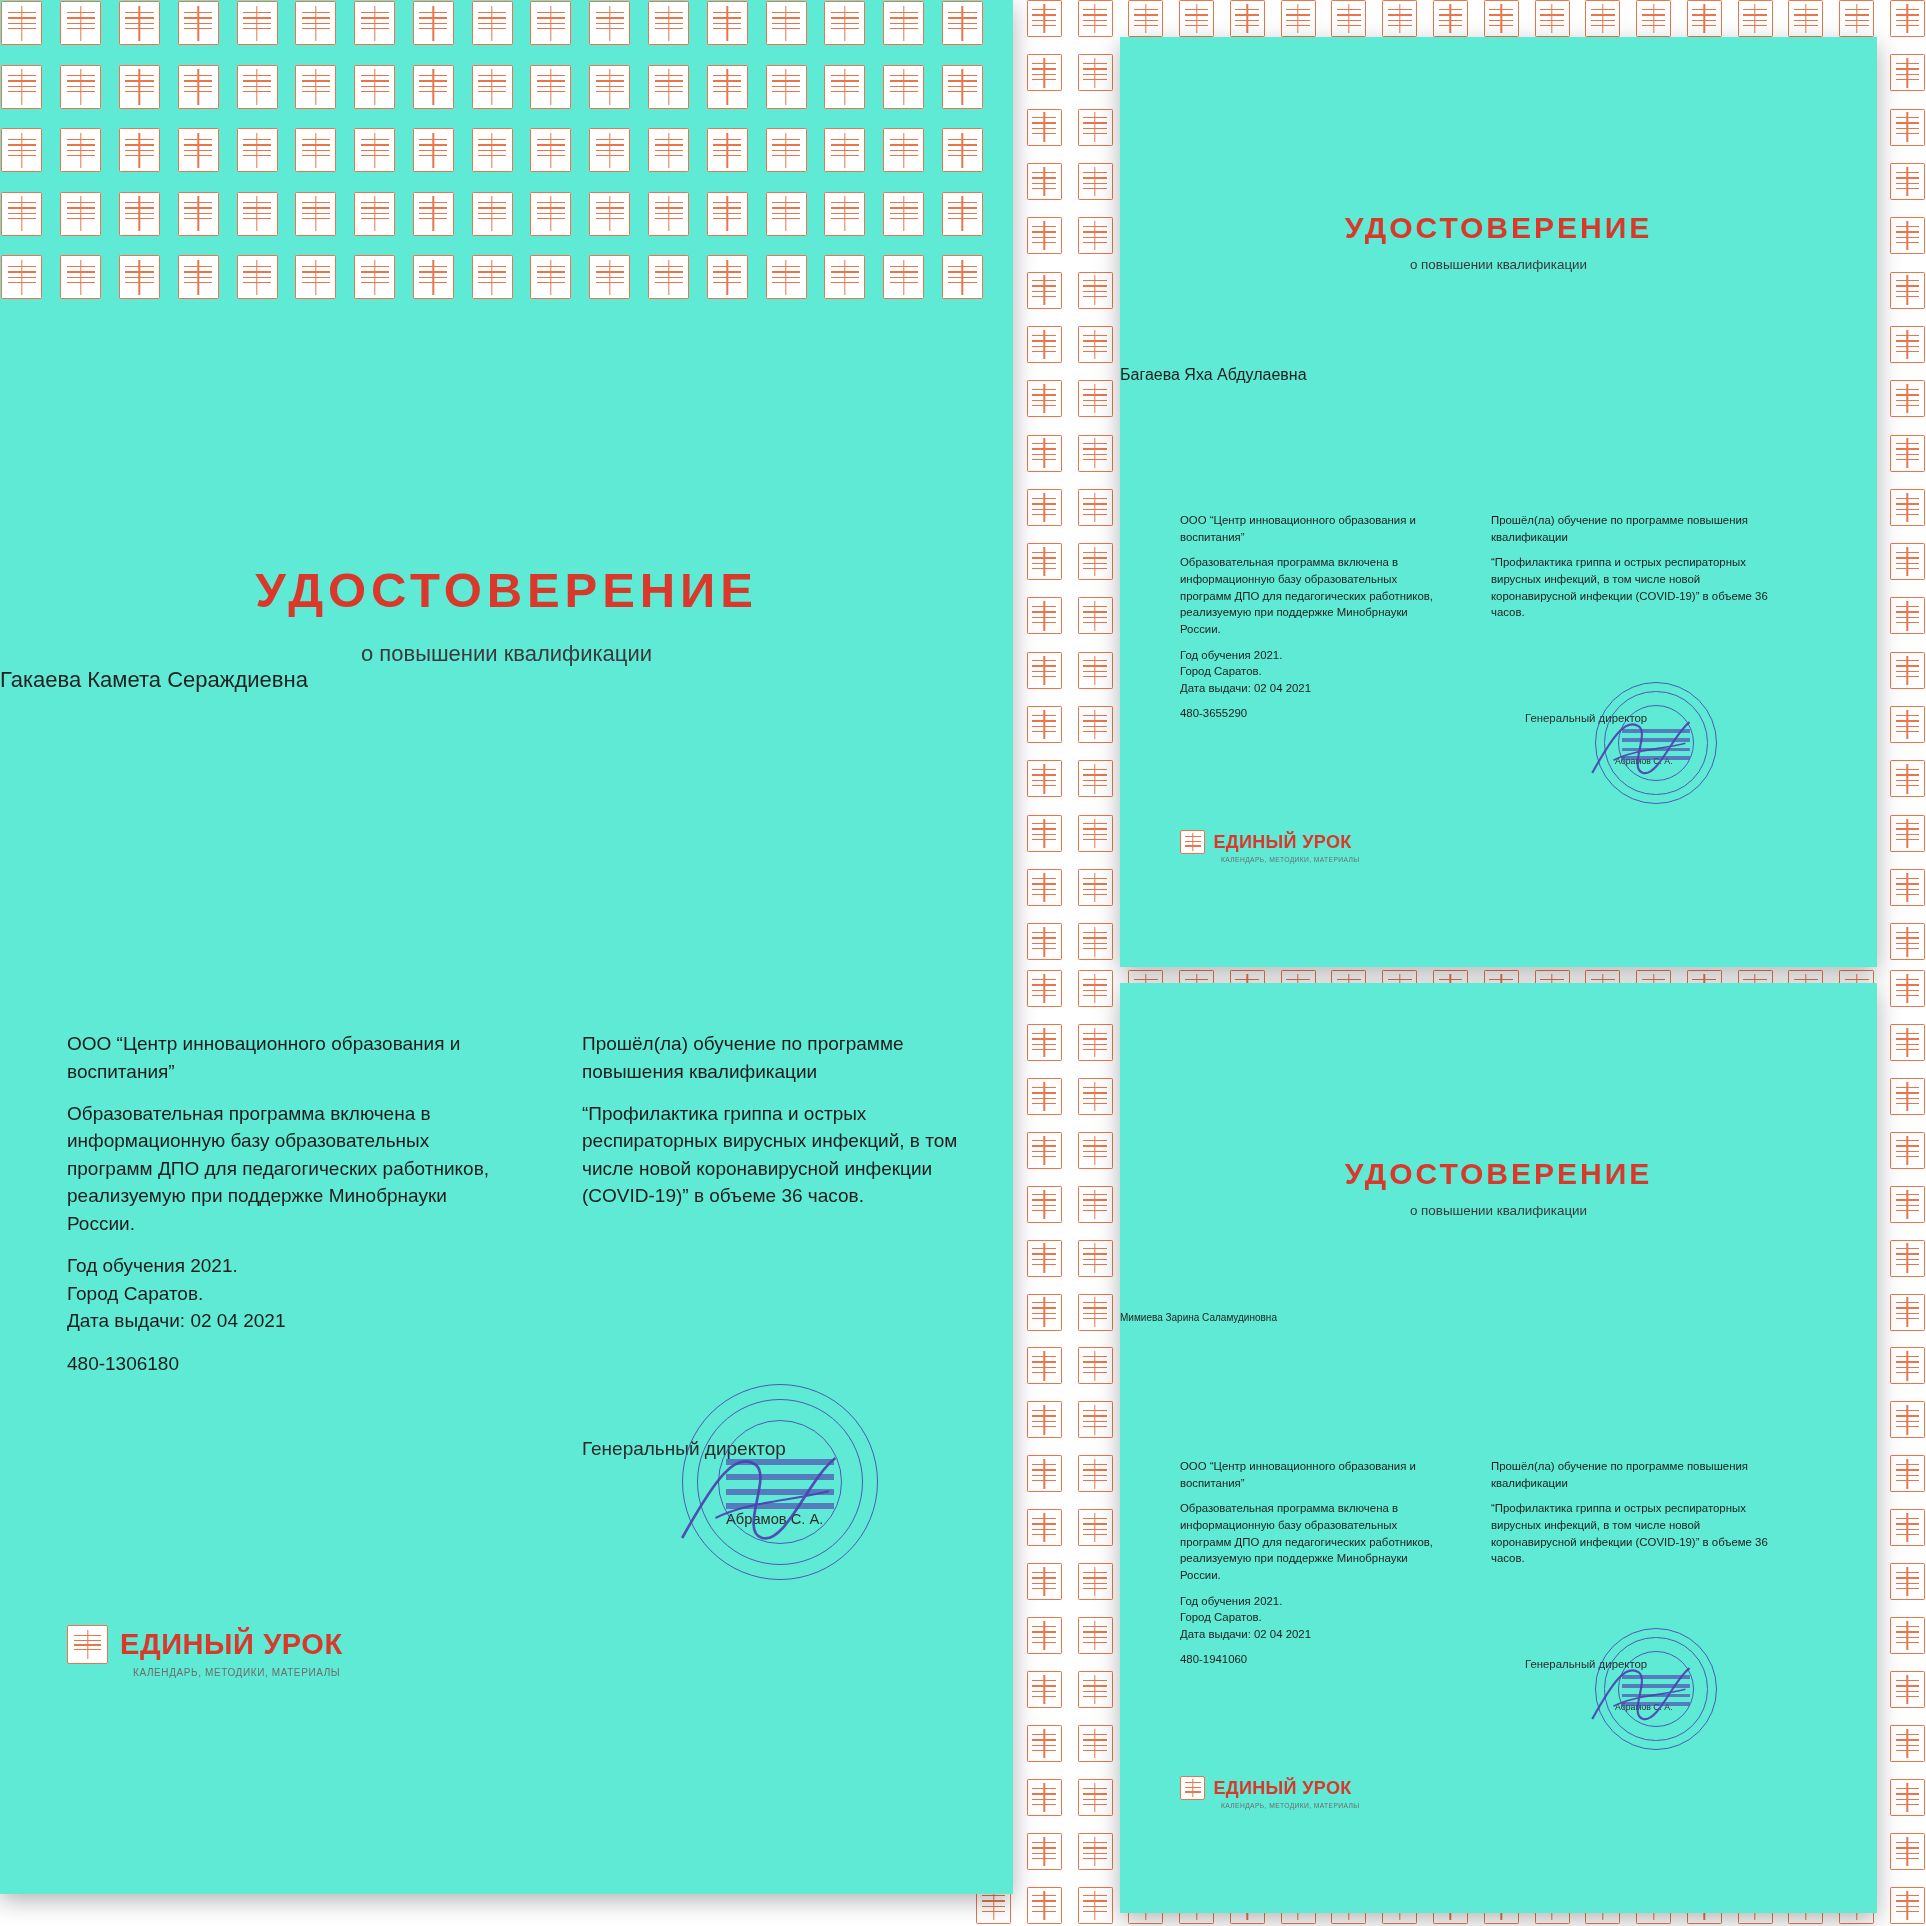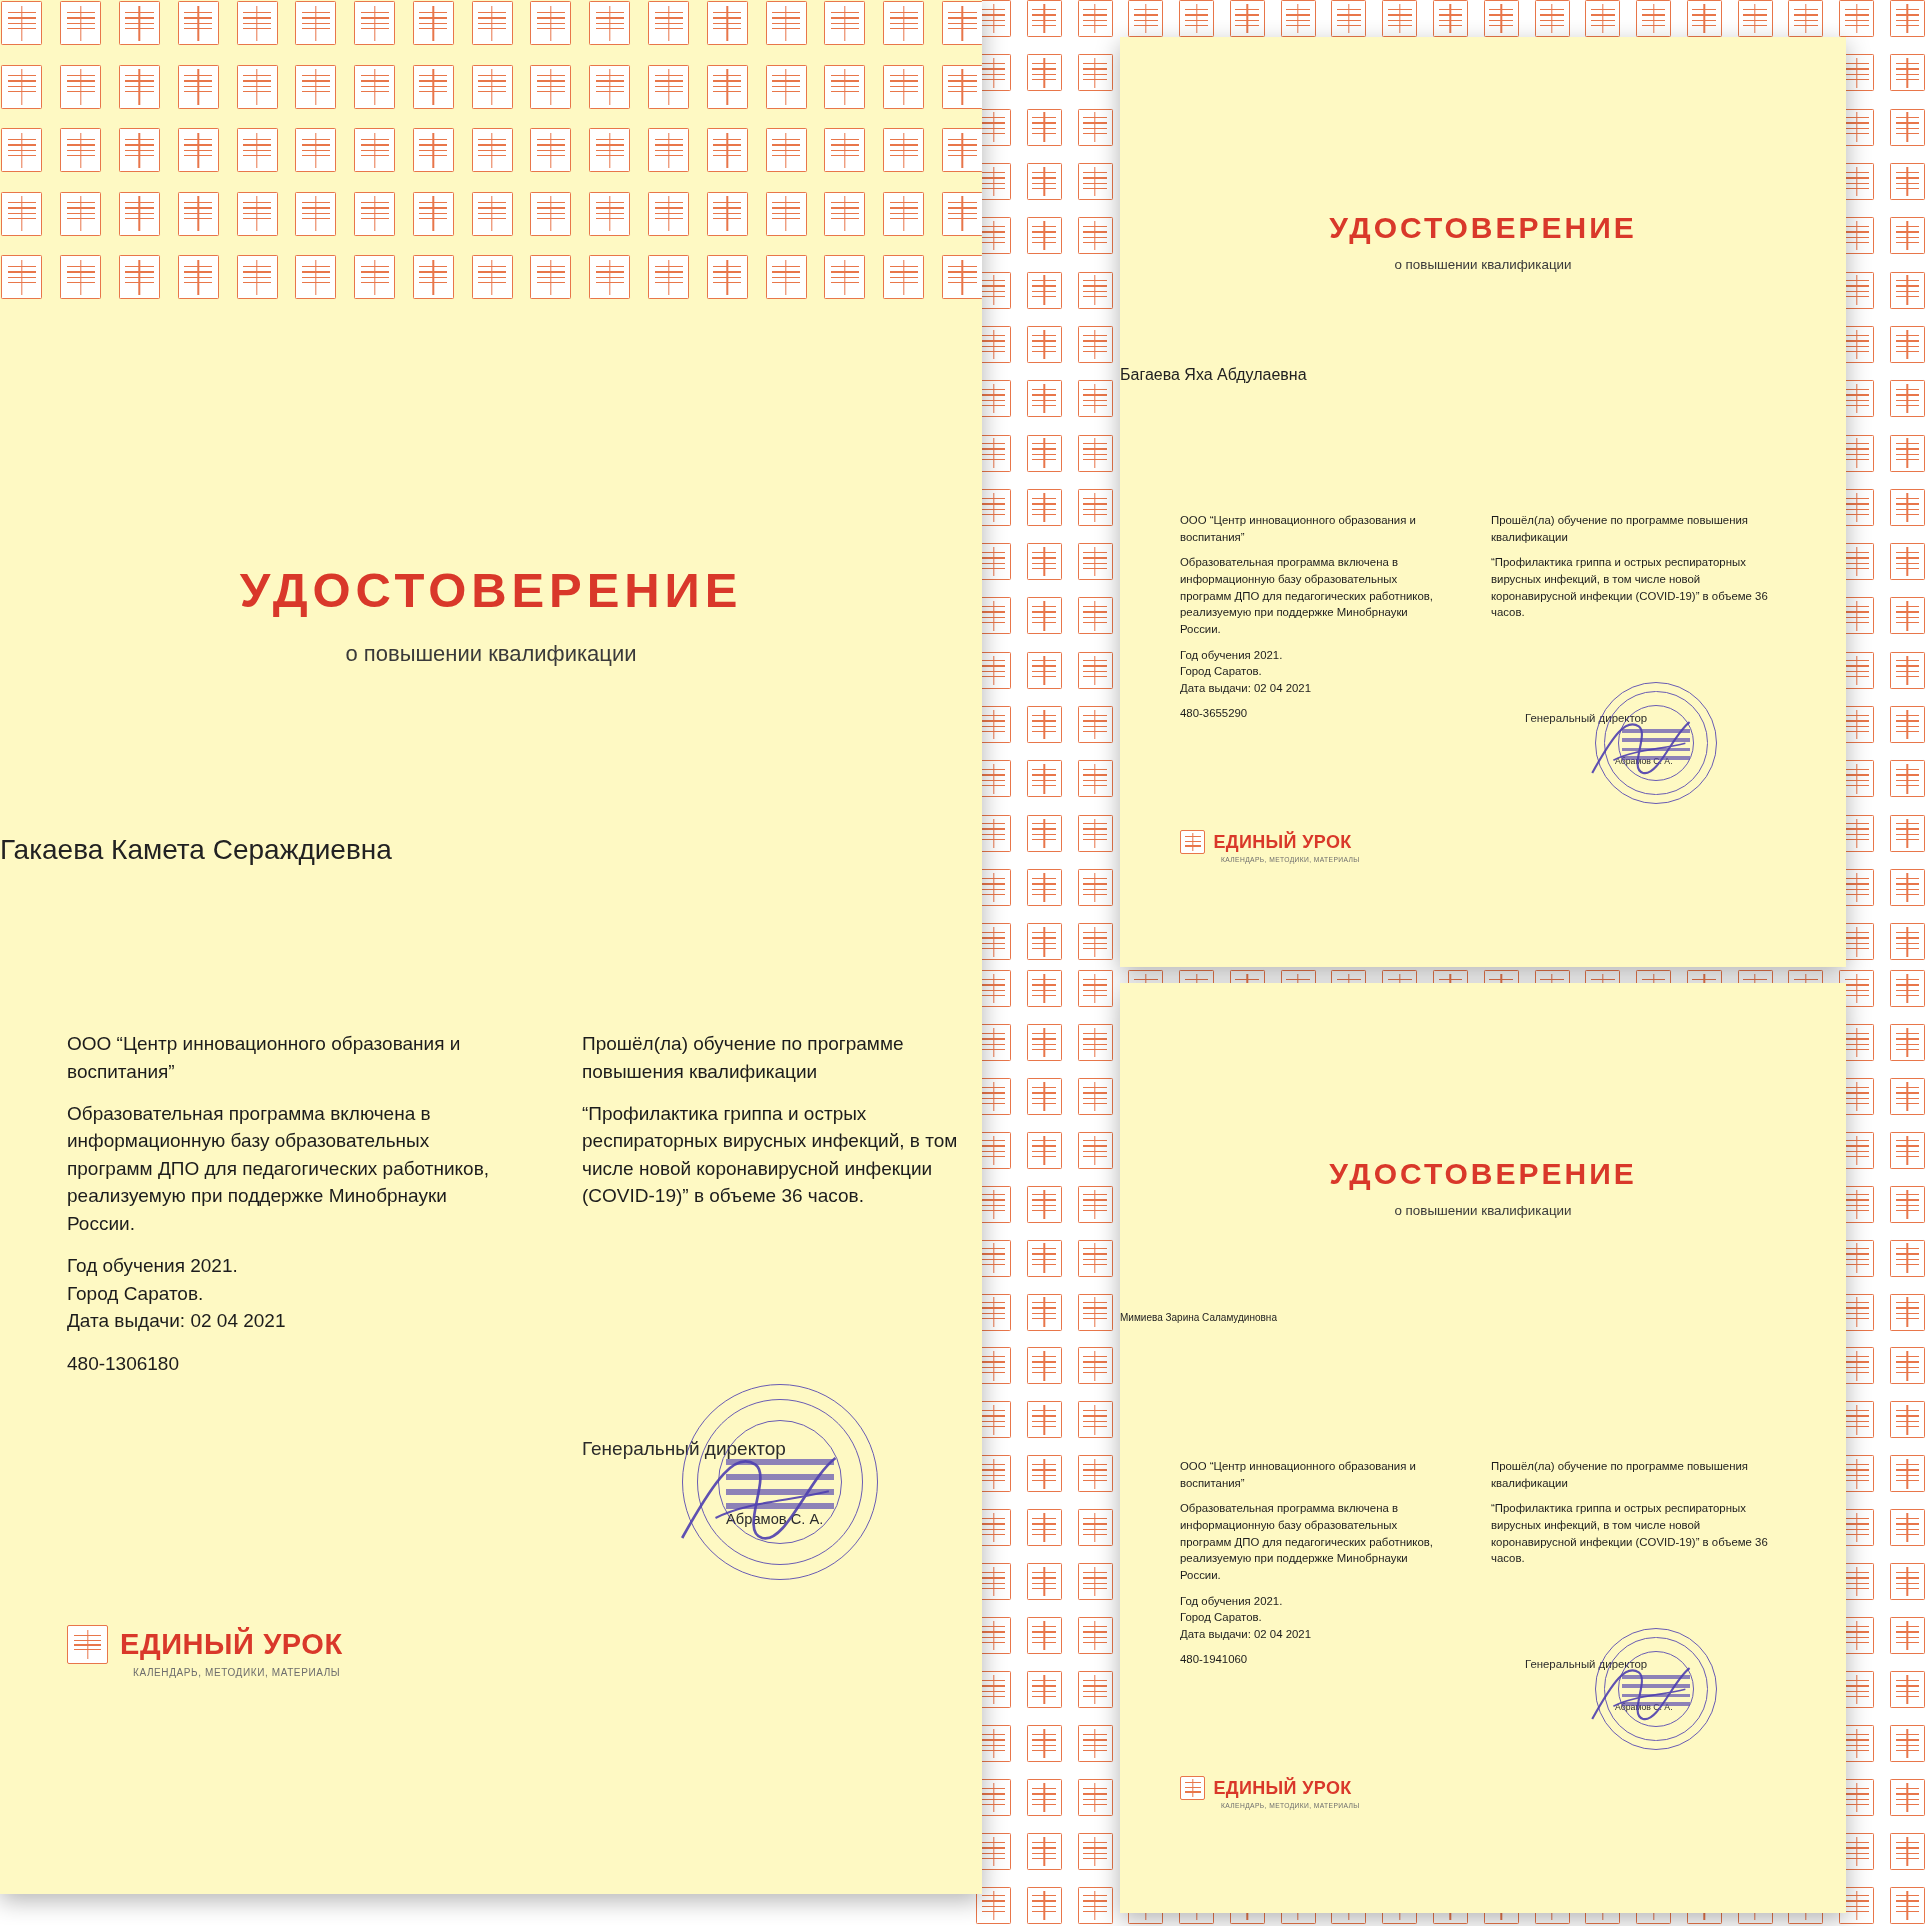--- a/index.html
+++ b/index.html
@@ -11,23 +11,24 @@
   body {
     width: 1926px;
     height: 1926px;
     position: relative;
     overflow: hidden;
   }
 
   
   .cert {
     position: absolute;
-    background: #fef9c3;
+    background: #5eead4;
     box-shadow: 0 6.7px 23px rgba(0,0,0,0.30);
     overflow: hidden;
+    padding-left: 31px;
   }
   .cert-inner {
     position: absolute;
     left: 0; top: 0; right: 0; bottom: 0;
   }
 
   
   .pattern {
     position: absolute;
     display: grid;
@@ -147,21 +148,21 @@
   #certA .pattern {
     left: -4px; top: -4px; width: 990px; height: 308px;
     grid-template-columns: repeat(17, 1fr);
     grid-template-rows: repeat(5, 1fr);
     gap: 9.4px 9.4px;
     padding: 5.4px;
   }
   #certA .pattern .book { width: 41px; height: 44px; }
   #certA .title { font-size: 49px; margin-top: 562px; }
   #certA .subtitle { font-size: 22px; margin-top: 23px; }
-  #certA .person { font-size: 28px; margin-top: 167px; }
+  #certA .person { font-size: 22px; }
   #certA .body { position: absolute; left: 67px; right: 60px; top: 1030px; }
   #certA .col-left { position: absolute; left: 0; top: 0; width: 428px; font-size: 19px; }
   #certA .col-right { position: absolute; left: 515px; top: 0; width: 415px; font-size: 19px; }
   #certA .logo-mark { width: 41px; height: 39px; }
   #certA .logo-name { font-size: 29px; margin-left: 12px; }
   #certA .logo-sub { font-size: 10px; margin-left: 66px; margin-top: 2.7px; }
 
   
   #certB { left: 1120px; top: 37px; width: 726px; height: 930px; }
   #certB .title { font-size: 30px; margin-top: 174px; }

